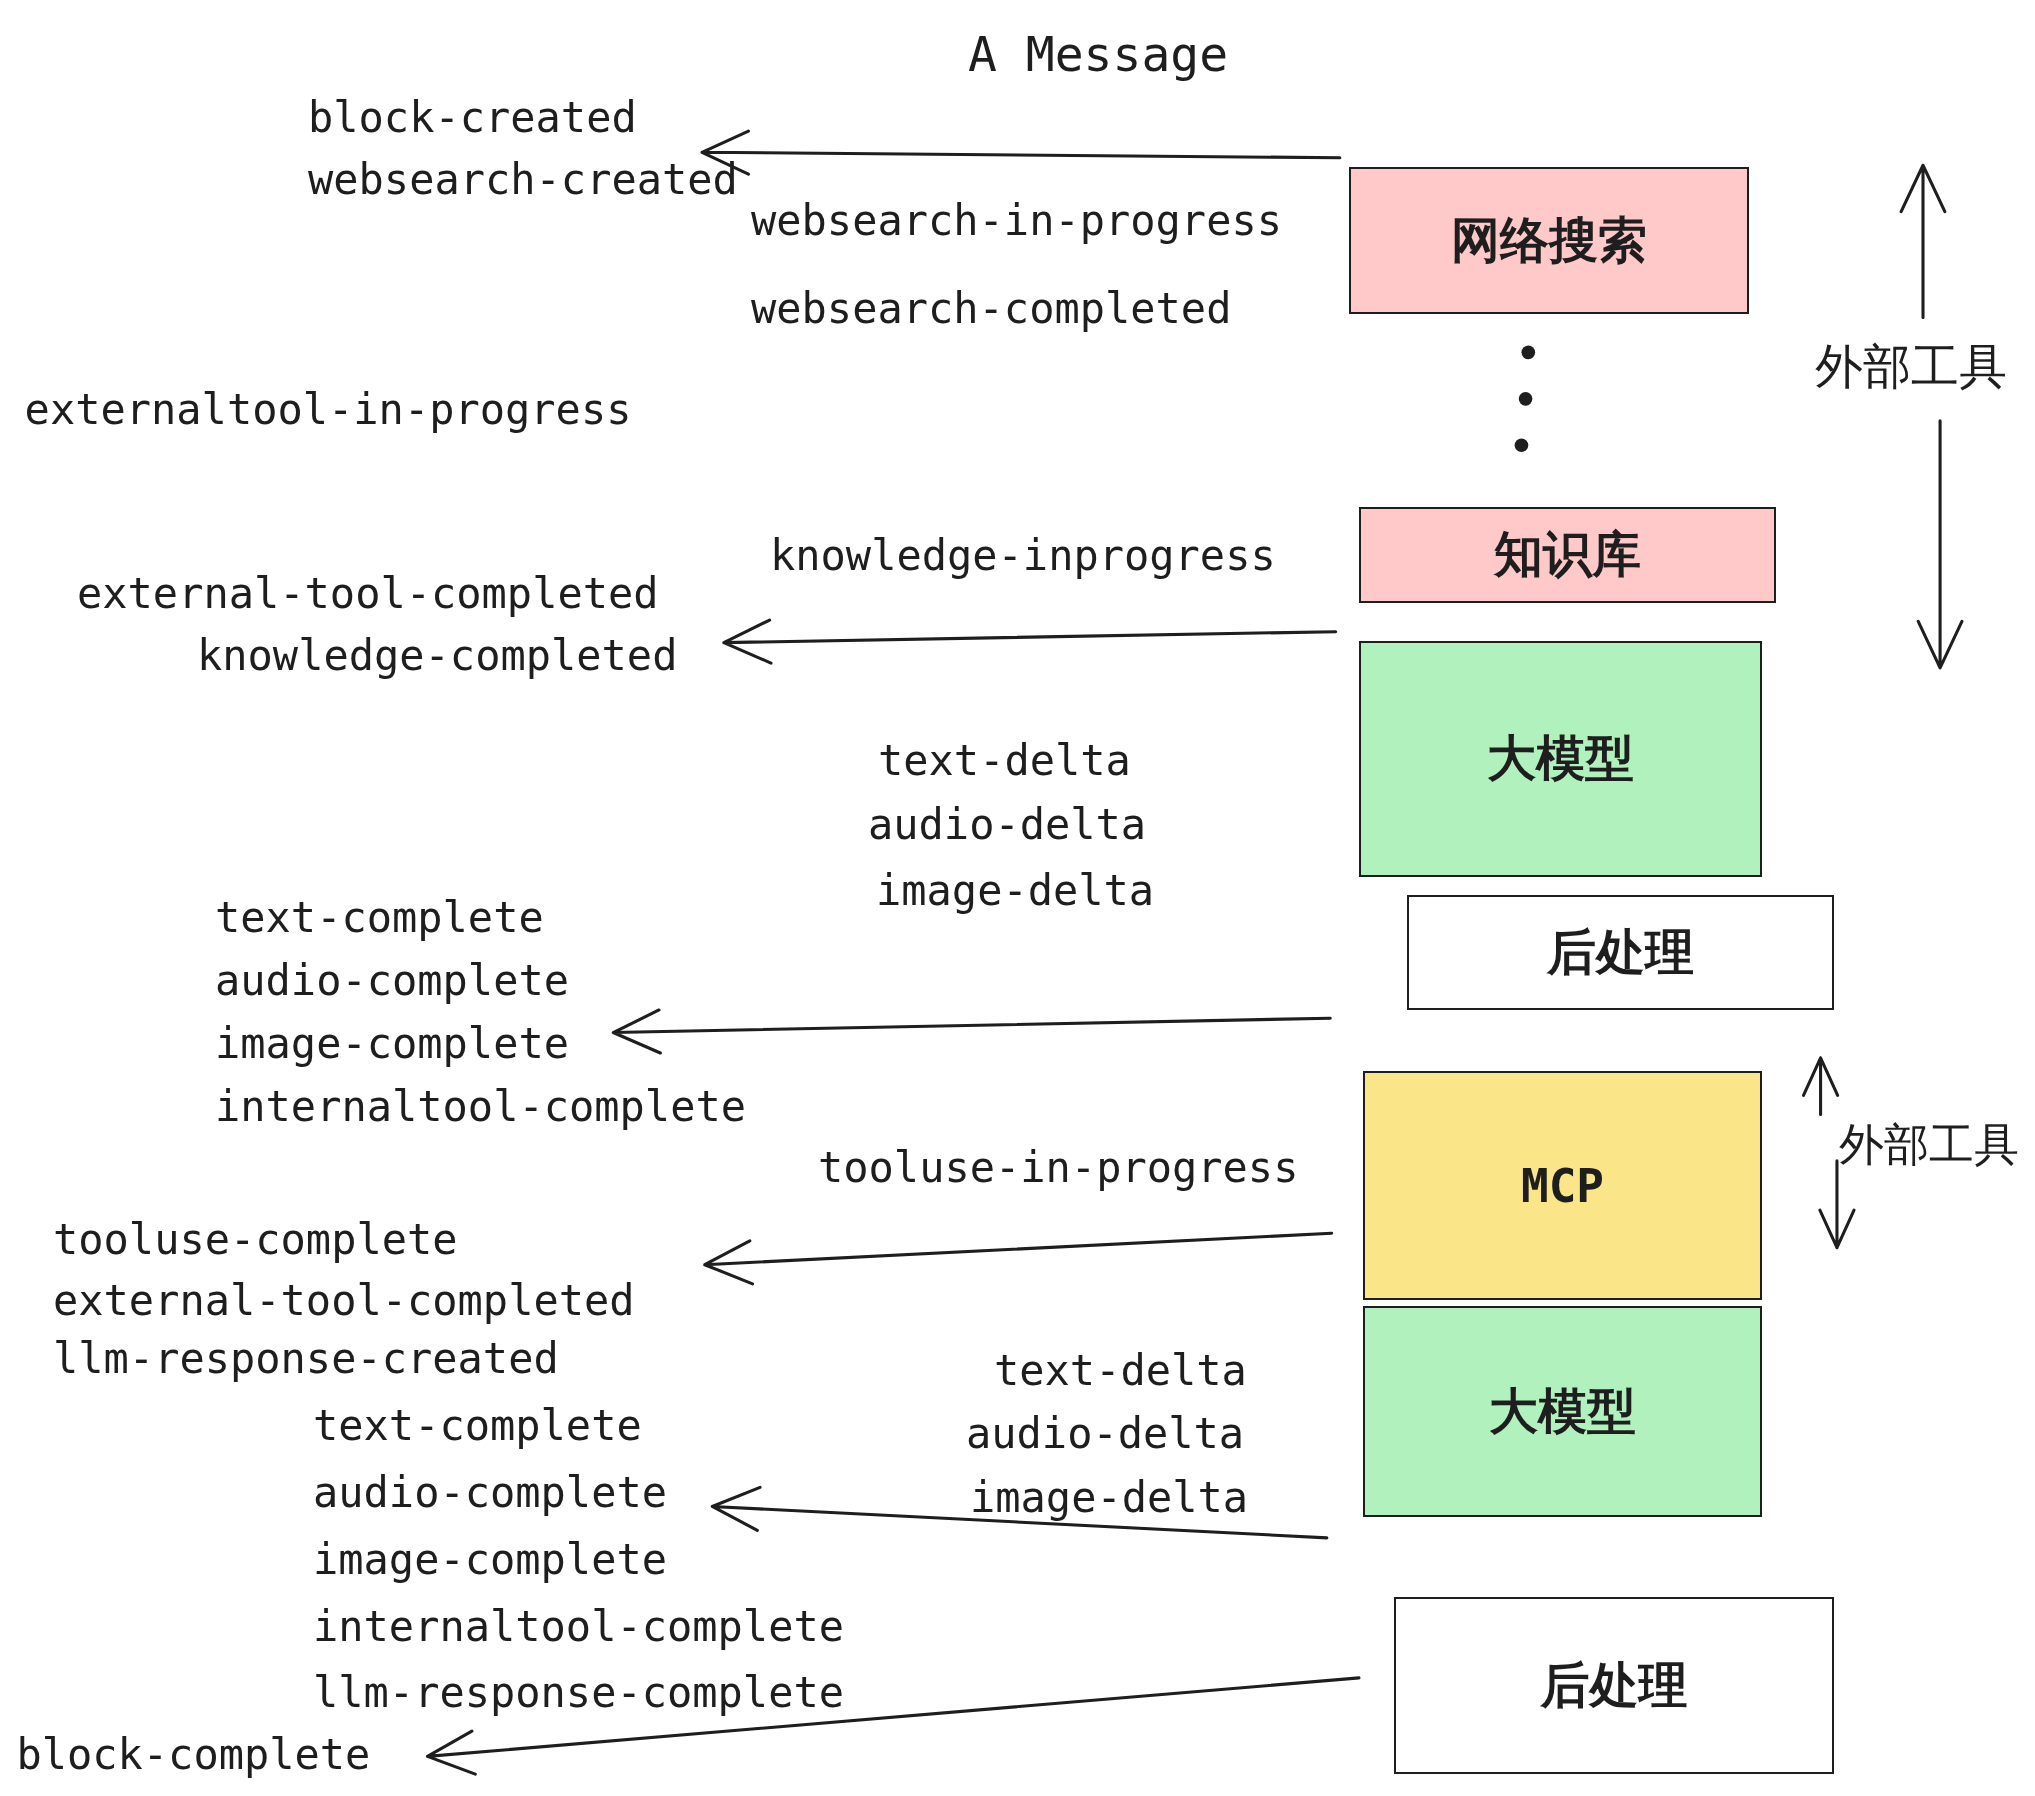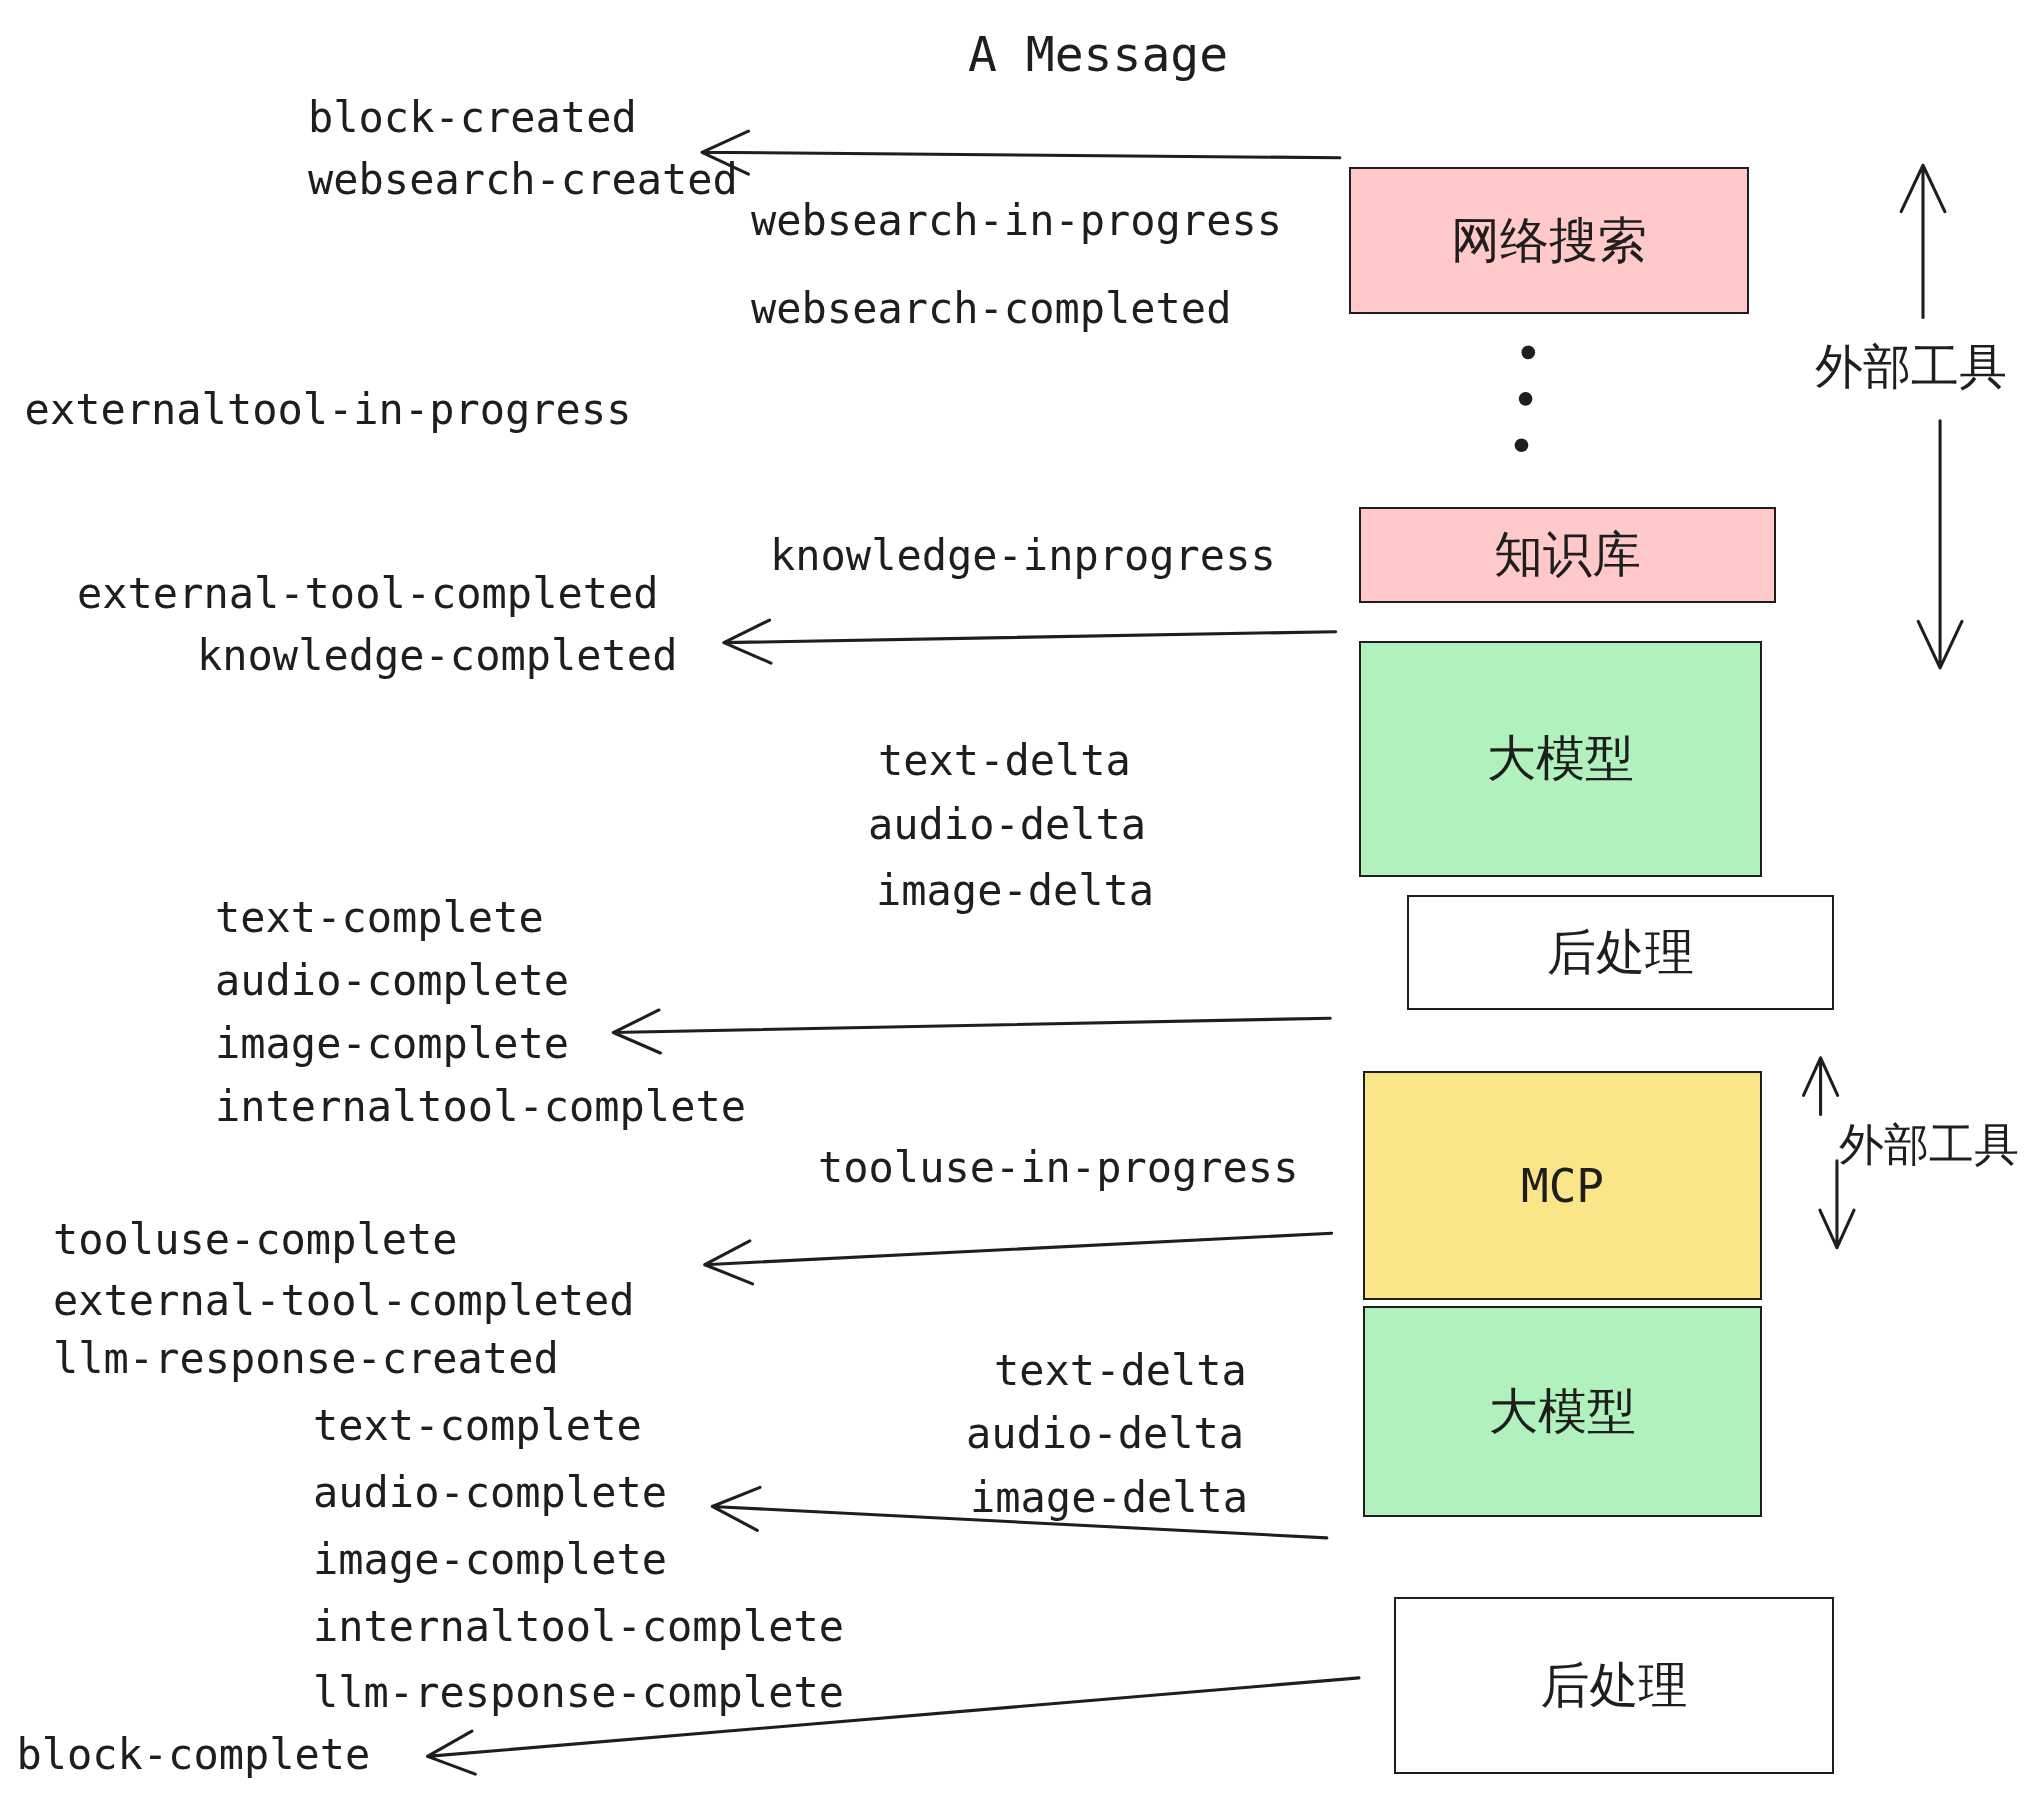--- a/index.html
+++ b/index.html
@@ -16,21 +16,21 @@
   .title{
     position:absolute;white-space:nowrap;
     font-family:"DejaVu Sans Mono", monospace;
     font-size:48px;color:var(--ink,#1e1e1e);
   }
   .box{
     position:absolute;box-sizing:border-box;
     border:2.7px solid var(--ink,#1e1e1e);
     display:flex;align-items:center;justify-content:center;
     font-family:"DejaVu Sans","Liberation Sans",sans-serif;
-    font-size:49px;color:var(--ink,#1e1e1e);
+    font-size:49px;color:var(--ink,#1e1e1e);font-weight:bold;
   }
   .box.pink{background:var(--pink,#ffc9c9);}
   .box.green{background:var(--green,#b0f1bd);}
   .box.yellow{background:var(--yellow,#fae588);}
   .box.white{background:var(--white,#ffffff);margin-left:31px;}
   .box .mono-label{
     font-family:"DejaVu Sans Mono", monospace;
     font-size:46px;
   }
   .side-label{

